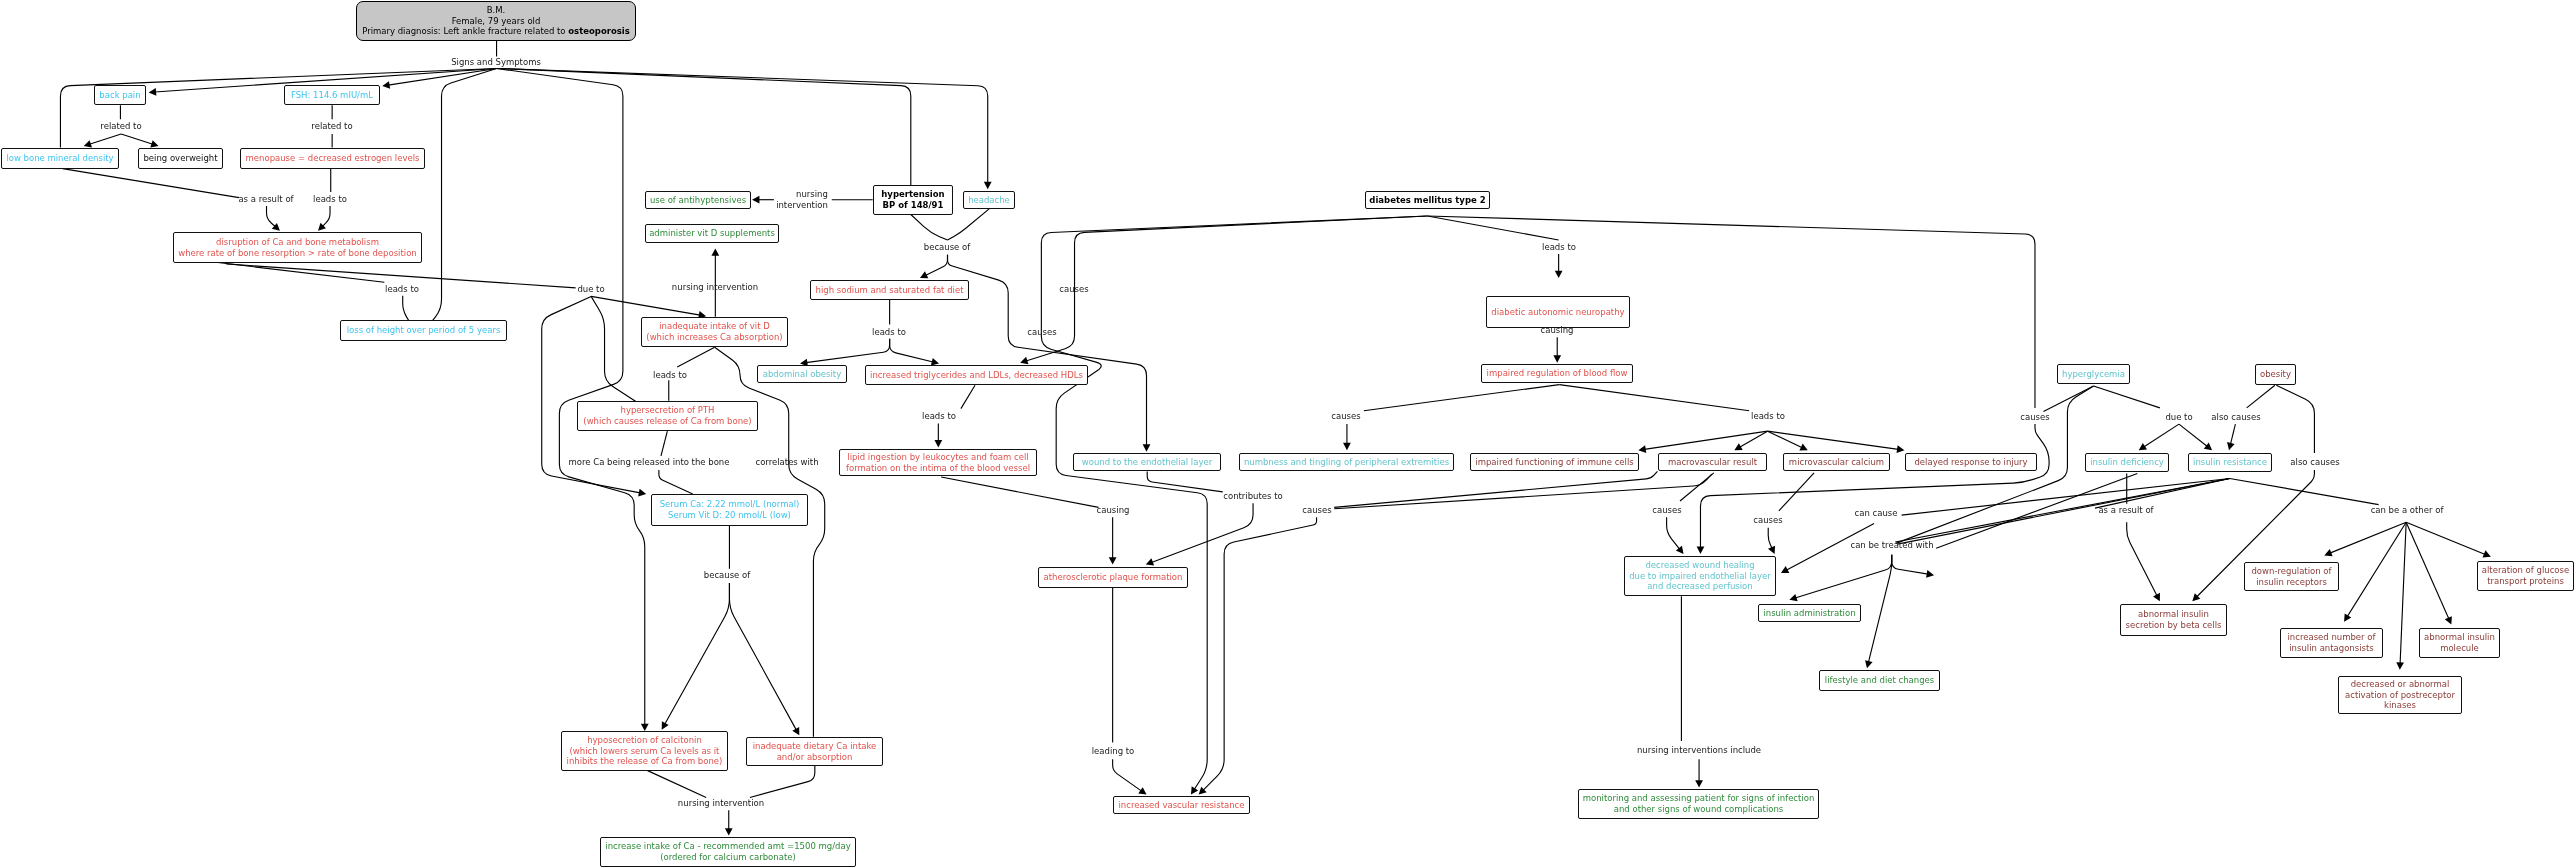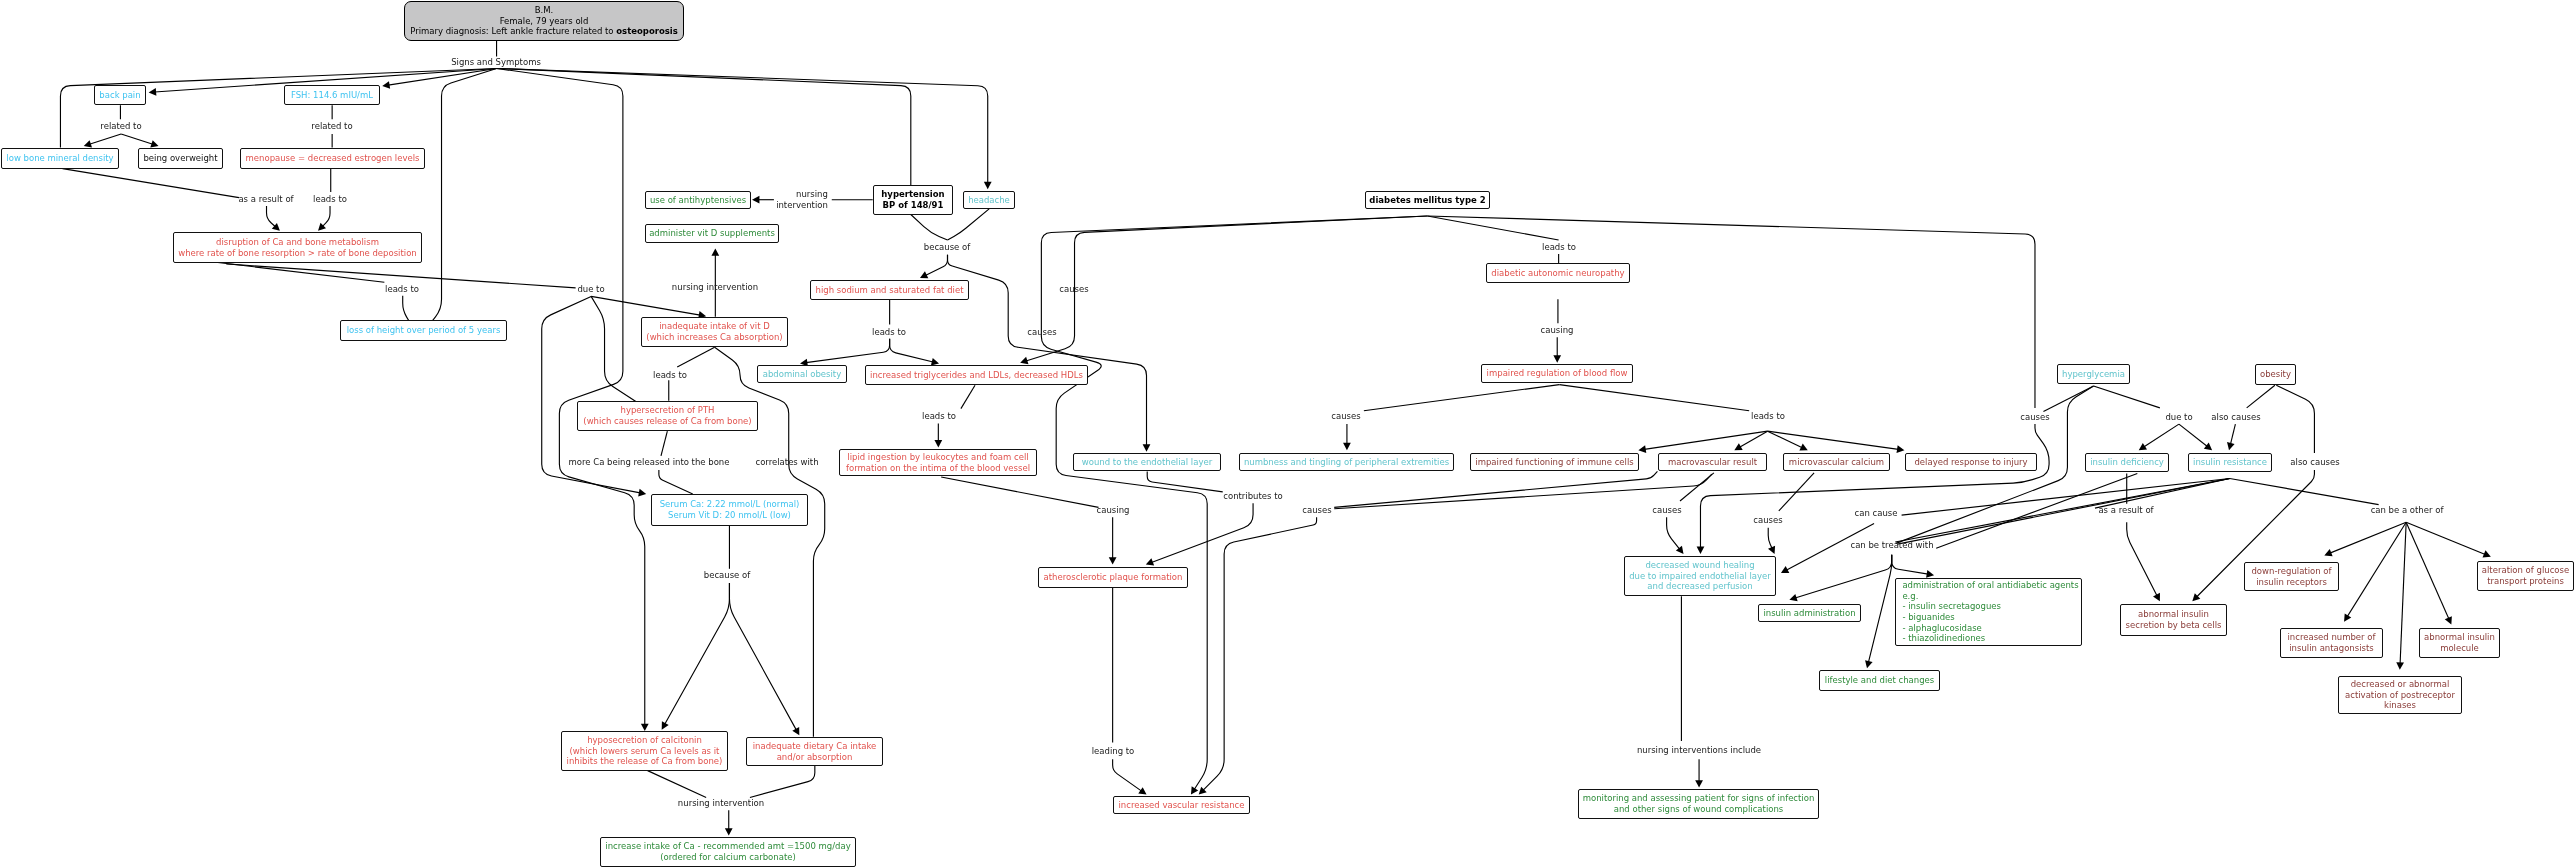--- a/index.html
+++ b/index.html
@@ -4,21 +4,21 @@
 <style>
   html,body{margin:0;padding:0;background:#fff;}
   #page{position:relative;width:2576px;height:868px;background:#fff;
         -webkit-font-smoothing:antialiased;
         font-family:"DejaVu Sans",sans-serif;overflow:hidden;}
   svg#edges{position:absolute;left:0;top:0;width:2576px;height:868px;}
   .node{position:absolute;box-sizing:border-box;will-change:transform;border:1.1px solid #111;border-radius:2px;
         background:#fff;display:flex;align-items:center;justify-content:center;
         text-align:center;font-size:8.5px;line-height:10.6px;padding:0 1.4px;white-space:nowrap;}
   .node span{display:block;width:100%;}
-  .t-root{background:#c6c6c7;color:#000;border-width:1.4px;border-color:#000;border-radius:7px;margin-left:48px;}
+  .t-root{background:#c6c6c7;color:#000;border-width:1.4px;border-color:#000;border-radius:7px;}
   .t-blue{color:#3fc3f0;}
   .t-teal{color:#62c4cc;}
   .t-red{color:#e1524d;}
   .t-darkred{color:#8a3c38;}
   .t-green{color:#2e8b3a;}
   .t-black{color:#111;}
   .t-boldblack{color:#000;font-weight:bold;}
   .t-greenleft{color:#2e8b3a;text-align:left;justify-content:flex-start;padding-left:6.4px;}
   .lbl{position:absolute;color:#1a1a1a;will-change:transform;font-size:8.5px;line-height:10.6px;white-space:nowrap;
        transform:translate(-50%,-50%);text-align:right;}
@@ -246,21 +246,21 @@
     </div>
 <div class="node t-green" style="left:600px;top:837px;width:256px;height:30px">
       <span>increase intake of Ca - recommended amt =1500 mg/day<br>(ordered for calcium carbonate)</span>
     </div>
 <div class="node t-red" style="left:839px;top:449px;width:198px;height:27px">
       <span>lipid ingestion by leukocytes and foam cell<br>formation on the intima of the blood vessel</span>
     </div>
 <div class="node t-boldblack" style="left:1365px;top:191px;width:125px;height:18.4px">
       <span>diabetes mellitus type 2</span>
     </div>
-<div class="node t-red" style="left:1486px;top:263px;width:144px;height:20px">
+<div class="node t-red" style="left:1486px;top:296px;width:144px;height:32px">
       <span>diabetic autonomic neuropathy</span>
     </div>
 <div class="node t-red" style="left:1481px;top:364px;width:152px;height:19px">
       <span>impaired regulation of blood flow</span>
     </div>
 <div class="node t-teal" style="left:1073px;top:453px;width:148px;height:18.4px">
       <span>wound to the endothelial layer</span>
     </div>
 <div class="node t-teal" style="left:1239px;top:453px;width:215px;height:18.4px">
       <span>numbness and tingling of peripheral extremities</span>
@@ -293,23 +293,20 @@
       <span>atherosclerotic plaque formation</span>
     </div>
 <div class="node t-red" style="left:1113px;top:796px;width:137px;height:17.6px">
       <span>increased vascular resistance</span>
     </div>
 <div class="node t-teal" style="left:1624px;top:556px;width:152px;height:40px">
       <span>decreased wound healing<br>due to impaired endothelial layer<br>and decreased perfusion</span>
     </div>
 <div class="node t-green" style="left:1758px;top:604px;width:103px;height:18.4px">
       <span>insulin administration</span>
-    </div>
-<div class="node t-greenleft" style="left:1895px;top:578px;width:187px;height:68px">
-      <span>administration of oral antidiabetic agents<br>e.g.<br>- insulin secretagogues<br>- biguanides<br>- alphaglucosidase<br>- thiazolidinediones</span>
     </div>
 <div class="node t-green" style="left:1819px;top:670px;width:121px;height:21px">
       <span>lifestyle and diet changes</span>
     </div>
 <div class="node t-green" style="left:1578px;top:789px;width:241px;height:30px">
       <span>monitoring and assessing patient for signs of infection<br>and other signs of wound complications</span>
     </div>
 <div class="node t-darkred" style="left:2120px;top:604px;width:107px;height:32px">
       <span>abnormal insulin<br>secretion by beta cells</span>
     </div>

